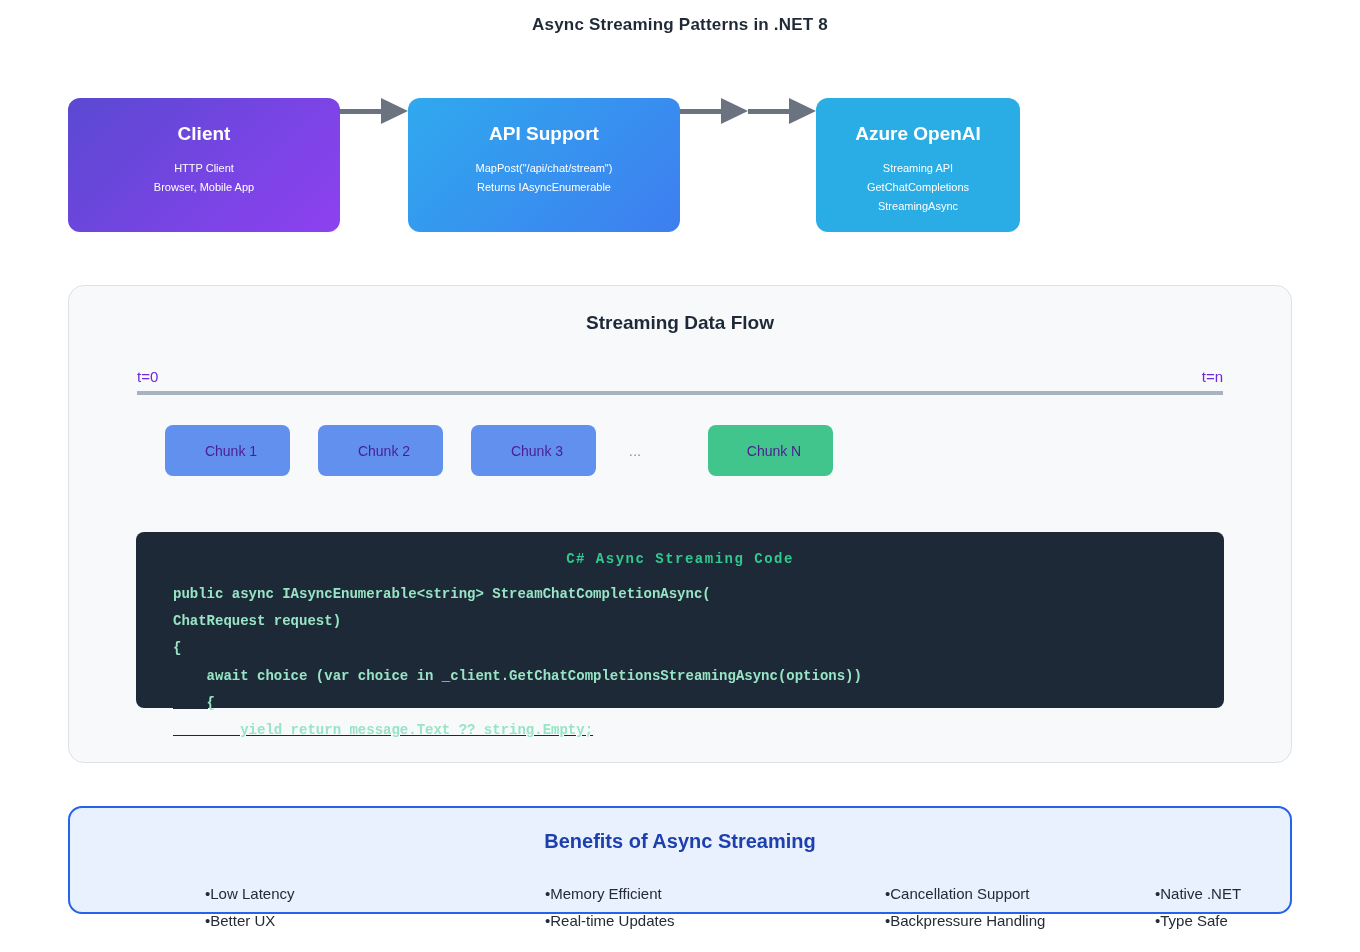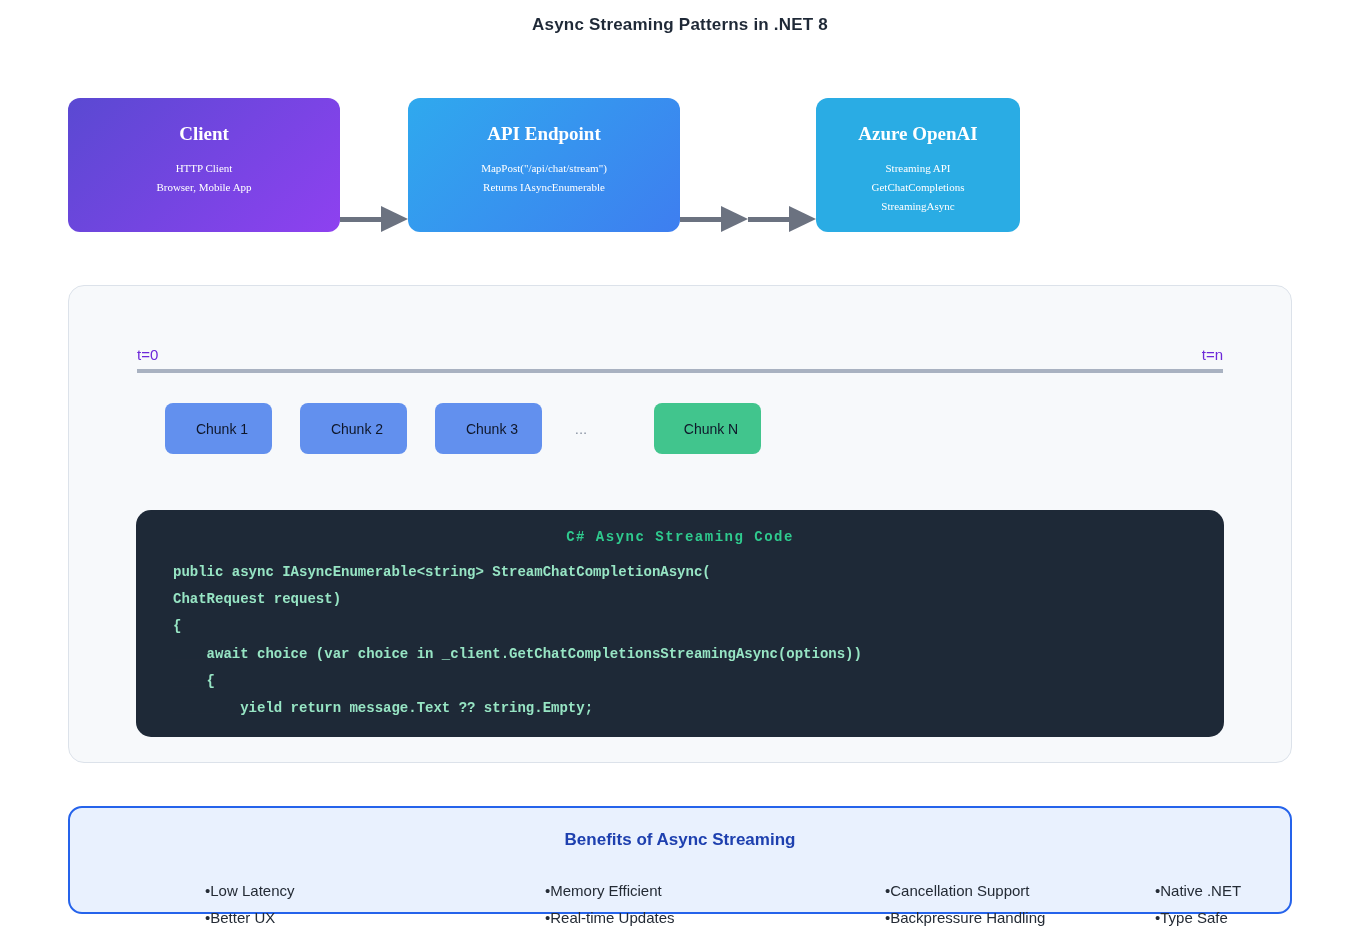--- a/index.html
+++ b/index.html
@@ -15,21 +15,21 @@
   h1.page-title {
     margin: 0; padding-top: 15px;
     text-align: center;
     font-size: 17px; font-weight: bold; color: #1f2937;
     letter-spacing: 0.2px;
   }
 
   
   .pipeline {
     margin: 63px 68px 0 68px;
-    display: flex; align-items: flex-end; font-family: Liberation Serif, serif;
+    display: flex; align-items: flex-start;
   }
   .node {
     height: 134px; border-radius: 12px;
     color: #ffffff; text-align: center;
     padding-top: 25px;
     flex: 0 0 auto;
   }
   .node-wide { width: 272px; }
   .node-narrow { width: 204px; }
   .node-client { background: linear-gradient(135deg, var(--client-from,#5a49d2), var(--client-to,#8e41f0)); }
@@ -69,37 +69,37 @@
     display: flex; justify-content: space-between;
     font-size: 15px; color: #6d28d9; height: 18px;
   }
   .timeline-line { margin-top: 5px; height: 4px; background: #a9b2c1; }
 
   .chunks {
     margin: 30px 0 0 96px;
     display: flex; align-items: center; gap: 28px;
   }
   .chunk {
-    width: 107px; height: 51px; border-radius: 8px;
+    width: 125px; height: 51px; border-radius: 8px;
     background: var(--chunk-blue,#6290ee);
-    color: #0f172a; font-size: 14px;
+    color: #4c1d95; font-size: 14px;
     display: flex; align-items: center; justify-content: center; padding-left: 7px;
   }
   .chunk-last { background: var(--chunk-green,#41c58d); margin-left: 34px; }
   .chunk-ellipsis {
     width: 22px; text-align: center;
     color: #8a94a3; font-size: 15px;
   }
 
   
   .code-box {
-    width: 1088px; height: 227px;
+    width: 1088px; height: 176px;
     margin: 56px auto 0 auto;
     background: var(--code-bg,#1e2937);
-    border-radius: 15px;
+    border-radius: 8px;
     overflow: visible; 
   }
   .code-title {
     padding-top: 19px; text-align: center;
     font-family: "Liberation Mono", monospace;
     font-size: 14px; font-weight: bold;
     letter-spacing: 1.5px;
     color: var(--code-title,#2fca8e);
   }
   .code-lines { margin: 14px 12px 0 0; padding-left: 37px; text-decoration: underline; }
@@ -115,21 +115,21 @@
   .benefits {
     margin: 43px 68px 0 68px;
     height: 108px;
     background: var(--benefits-bg,#e9f1fe);
     border: 2px solid var(--benefits-border,#2563eb);
     border-radius: 14px;
     padding-top: 22px;
   }
   .benefits-title {
     margin: 0; text-align: center;
-    font-size: 17px; font-weight: bold;
+    font-size: 20px; font-weight: bold;
     color: var(--benefits-title,#1e40af);
   }
   .benefit-cols {
     margin-top: 27px;
     display: grid;
     grid-template-columns: 340px 340px 340px 280px;
   }
   .benefit-col-0, .benefit-col-1, .benefit-col-2 { padding-left: 135px; }
   .benefit-col-3 { padding-left: 65px; }
   .benefit-item {
@@ -152,21 +152,21 @@
       <div class="node-line">HTTP Client</div>
       <div class="node-line">Browser, Mobile App</div>
     </div>
 
     <div class="arrow">
       <span class="arrow-line"></span>
       <span class="arrow-head"></span>
     </div>
 
     <div class="node node-wide node-api">
-      <div class="node-title">API Endpoint</div>
+      <div class="node-title">API Support</div>
       <div class="node-line">MapPost("/api/chat/stream")</div>
       <div class="node-line">Returns IAsyncEnumerable</div>
     </div>
 
     <div class="arrow">
       <span class="arrow-line"></span>
       <span class="arrow-head"></span>
     </div>
 
 
@@ -178,20 +178,21 @@
     <div class="node node-narrow node-azure">
       <div class="node-title">Azure OpenAI</div>
       <div class="node-line">Streaming API</div>
       <div class="node-line">GetChatCompletions
 StreamingAsync</div>
     </div>
 
   </div>
 
   <section class="flow-panel">
+    <h2 class="flow-title">Streaming Data Flow</h2>
 
     <div class="timeline">
       <div class="timeline-labels">
         <span>t=0</span>
         <span>t=n</span>
       </div>
       <div class="timeline-line"></div>
     </div>
 
     <div class="chunks">

